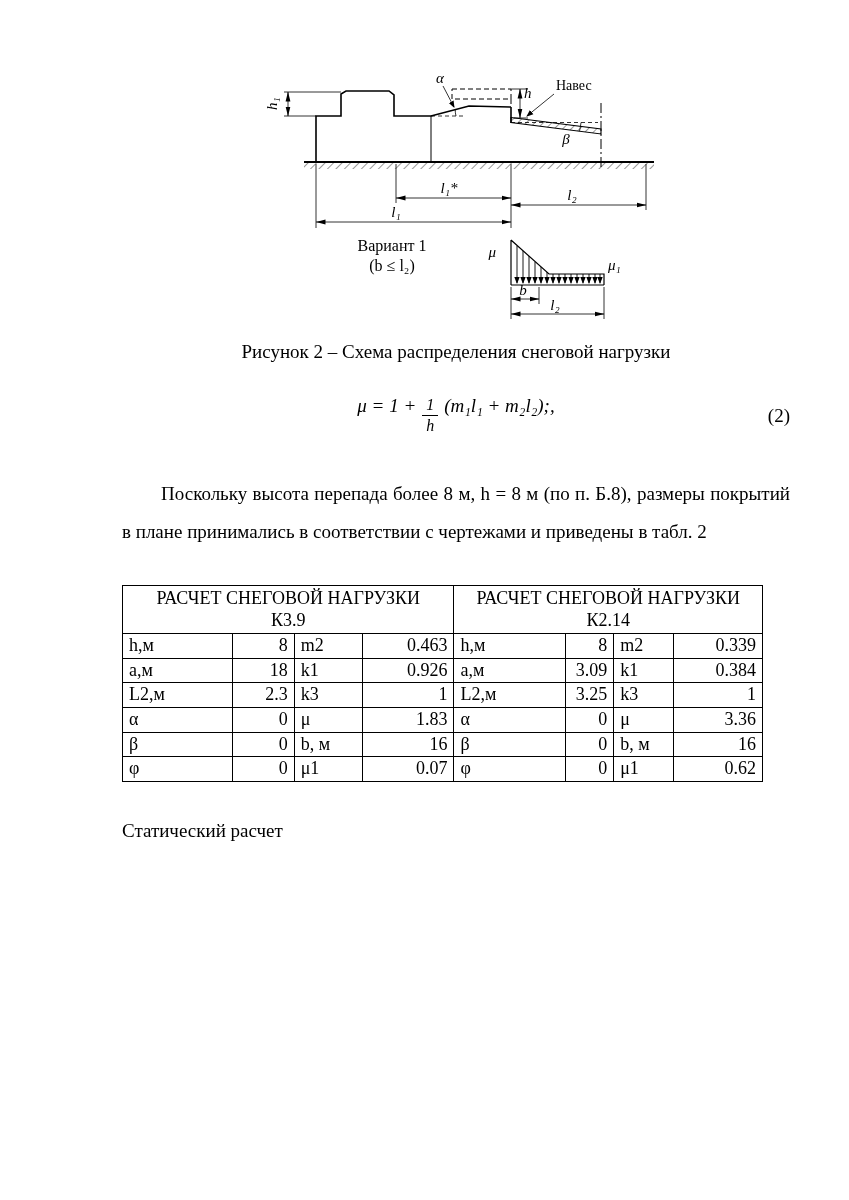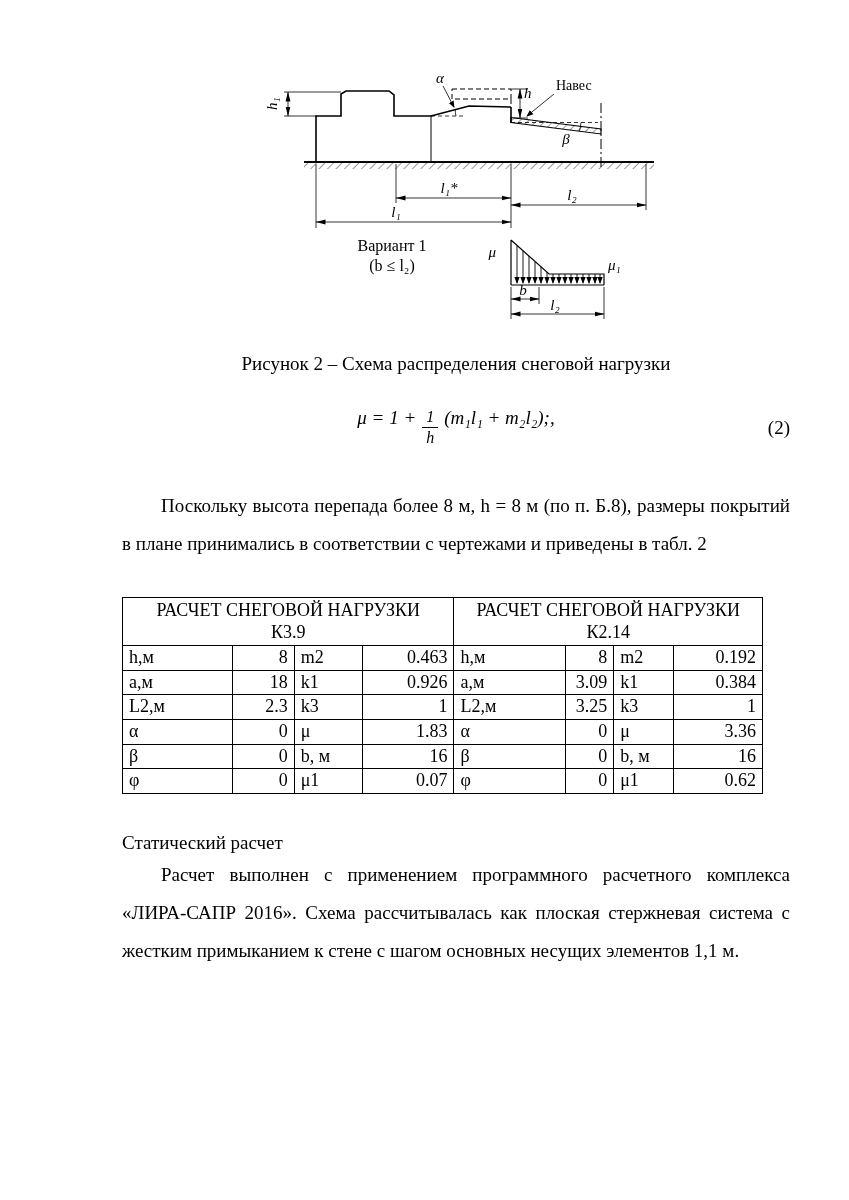--- a/index.html
+++ b/index.html
@@ -1,21 +1,21 @@
 <!DOCTYPE html>
 <html><head>
 <meta charset="utf-8">
 <style>
   *{margin:0;padding:0;box-sizing:border-box}
   html,body{background:#fff}
   body{width:849px;height:1200px;position:relative;overflow:hidden;
        font-family:"Liberation Serif","DejaVu Serif",serif;color:#000;font-size:19px}
   .content{padding:70px 59px 0 122px}
   .figure-wrap{width:400px;margin:0 auto}
-  .fig-caption{text-align:center;margin-top:22px}
+  .fig-caption{text-align:center;margin-top:10px}
   p.body-text{text-align:justify;line-height:2}
   .indent{text-indent:39px}
   .formula-row{position:relative;margin-top:32px;display:flex;justify-content:center;
                align-items:flex-start;font-style:italic}
   .formula-number{position:absolute;right:0;top:50%;transform:translateY(-50%);font-style:normal}
   .frac{display:inline-flex;flex-direction:column;align-items:center;margin:0 6px;
         font-size:16px;line-height:1.25}
   .frac .num{border-bottom:1.4px solid #000;padding:0 4px}
   .p1{margin-top:39px}
   .tbl-caption{margin-top:10px}
@@ -170,21 +170,21 @@
       <td colspan="4">РАСЧЕТ СНЕГОВОЙ НАГРУЗКИ К2.14</td>
     </tr>
     <tr>
       <td class="lbl">h,м</td>
       <td class="val">8</td>
       <td class="lbl">m2</td>
       <td class="val">0.463</td>
       <td class="lbl">h,м</td>
       <td class="val">8</td>
       <td class="lbl">m2</td>
-      <td class="val">0.192</td>
+      <td class="val">0.339</td>
     </tr>
     <tr>
       <td class="lbl">a,м</td>
       <td class="val">18</td>
       <td class="lbl">k1</td>
       <td class="val">0.926</td>
       <td class="lbl">a,м</td>
       <td class="val">3.09</td>
       <td class="lbl">k1</td>
       <td class="val">0.384</td>
@@ -227,15 +227,14 @@
       <td class="lbl">φ</td>
       <td class="val">0</td>
       <td class="lbl">μ1</td>
       <td class="val">0.62</td>
     </tr>
   </tbody>
     </table>
 
   <p class="heading">Статический расчет</p>
 
-  <p class="body-text indent">Расчет выполнен с применением программного расчетного комплекса «ЛИРА-САПР 2016». Схема рассчитывалась как плоская стержневая система с жестким примыканием к стене с шагом основных несущих элементов 1,1 м.</p>
 
 </div>
 
 </body></html>

